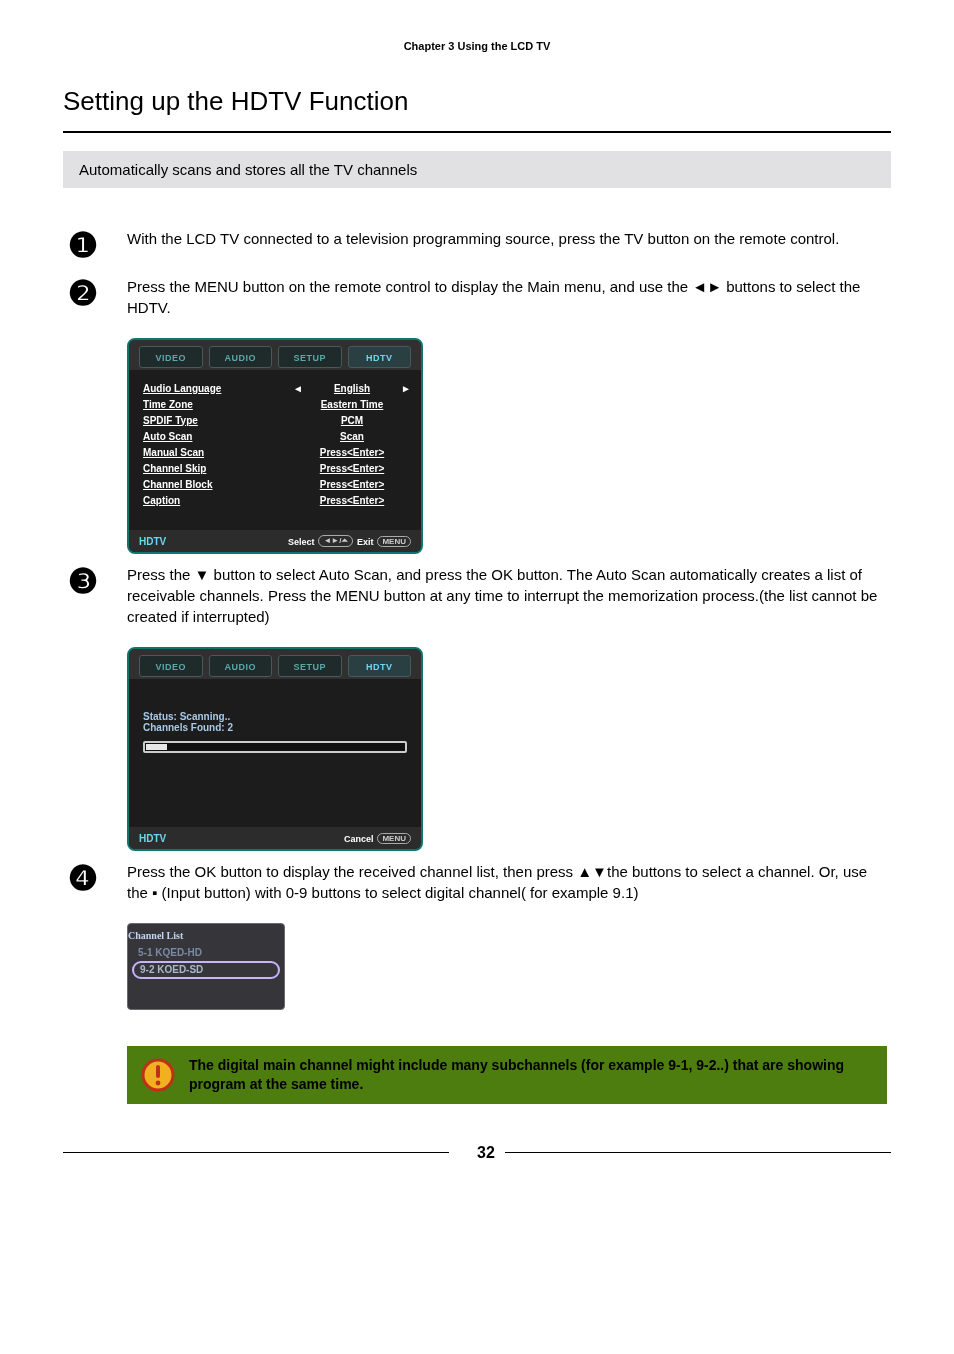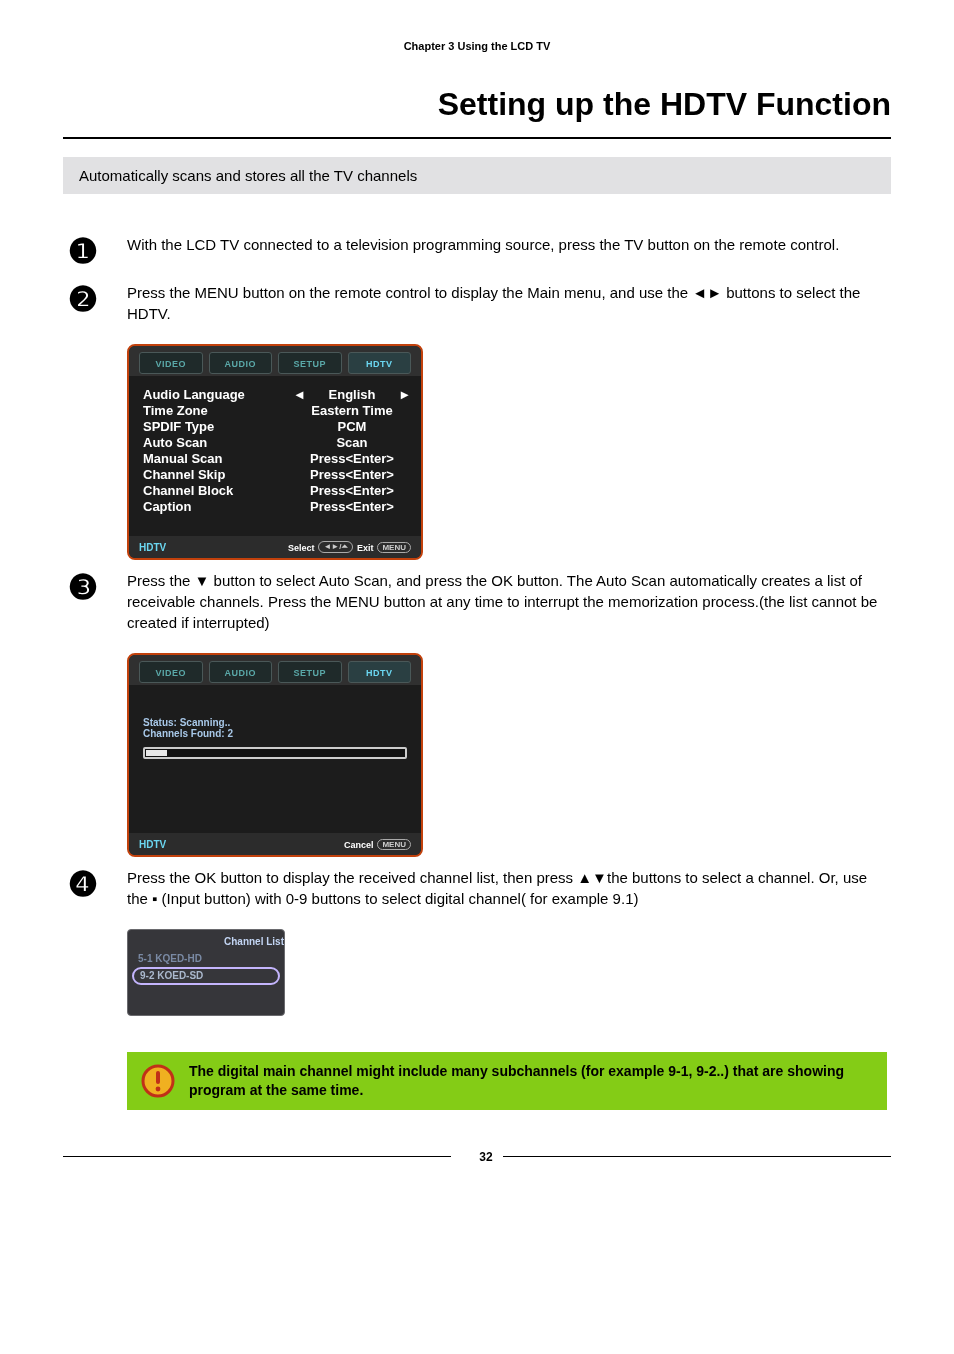--- a/index.html
+++ b/index.html
@@ -20,21 +20,21 @@
     display: flex;
     align-items: center;
     flex-direction: column;
   }
   .chapter-head .rule-right {
     flex: 1;
     height: 1px;
     background: #000;
     margin-left: 10px;
   }
-  h1.page-title { font-size: 32px; font-weight: bold; margin: 30px 0 14px 0; text-align: right; }
+  h1.page-title { font-size: 26px; font-weight: normal; margin: 30px 0 14px 0; }
   .hr-thick { height: 2px; background: #000; margin: 0 0 18px 0; }
   .intro-box {
     background: #e1e1e3;
     padding: 10px 16px;
     font-size: 15px;
     width: 100%;
     margin-bottom: 40px;
   }
   .steps { width: 100%; }
   .step { display: flex; align-items: flex-start; margin-bottom: 14px; }
@@ -50,21 +50,21 @@
   }
   .step .body { flex: 1; font-size: 15px; line-height: 1.4; }
   .step .body p { margin-bottom: 6px; }
   b { font-weight: normal; }
   .embedded-offset { margin-left: 64px; margin-bottom: 10px; }
 
   
   .osd {
     width: 296px;
     background: #3a3a3a;
-    border: 2px solid #c2410c;
+    border: 2px solid #0f766e;
     border-radius: 8px;
     box-shadow: 0 0 0 1px #202020 inset;
     overflow: hidden;
     font-family: Arial, sans-serif;
   }
   .osd .tabs {
     display: flex;
     height: 30px;
     background: #303030;
     padding: 6px 10px 0 10px;
@@ -84,25 +84,26 @@
     letter-spacing: 0.5px;
   }
   .osd .tab.active { color: #6bd6f0; background: #2a3f42; }
   .osd .content {
     background: #1c1c1c;
     padding: 10px 14px 22px 14px;
     min-height: 148px;
   }
   .osd .row {
     display: flex;
-    font-size: 13px;
+    font-size: 10px;
     color: #fff;
     font-weight: bold;
     height: 16px;
     align-items: center;
+    text-decoration: underline;
   }
   .osd .row .label { flex: 1; text-align: left; }
   .osd .row .value { width: 110px; text-align: center; position: relative; }
   .osd .row .arrowL { position: absolute; left: -4px; }
   .osd .row .arrowR { position: absolute; right: -4px; }
   .osd .footer {
     display: flex;
     height: 22px;
     background: #2c2c2c;
     padding: 0 10px;
@@ -151,22 +152,23 @@
     background: #36363a;
     border: 1px solid #6a6a6e;
     border-radius: 4px;
     padding: 6px 0 30px 0;
     font-family: Arial, sans-serif;
   }
   .chbox .title {
     color: #c2d4f2;
     font-size: 10px;
     font-weight: bold;
-    text-align: right;
+    text-align: left;
     margin-bottom: 4px;
+    font-family: Liberation Serif, serif;
   }
   .chbox .item {
     color: #7a8aa4;
     font-size: 10px;
     font-weight: bold;
     height: 16px;
     line-height: 16px;
     padding: 0 10px;
   }
   .chbox .item.selected {
@@ -176,37 +178,37 @@
     padding: 0 6px;
     height: 18px;
     line-height: 14px;
     color: #aab8cc;
   }
 
   
   .note {
     margin-top: 36px;
     margin-left: 64px;
-    background: #84cc16;
+    background: #4d7c0f;
     display: flex;
     align-items: center;
     padding: 10px 14px;
     gap: 14px;
     width: 760px;
   }
   .note svg { flex-shrink: 0; }
   .note .txt { font-size: 14px; font-weight: bold; line-height: 1.35; }
   .footrow {
     margin-top: 40px;
     display: flex;
     align-items: center;
     gap: 10px;
   }
   .footrow .ln { flex: 1; height: 1px; background: #000; }
-  .footrow .num { font-size: 12px; font-weight: bold; margin-left: 18px; }
+  .footrow .num { font-size: 16px; font-weight: bold; margin-left: 18px; }
 </style>
 </head>
 <body>
 
 <div class="page">
 
   <div class="chapter-head">
     <span>Chapter 3 Using the LCD TV</span>
     <span class="rule-right"></span>
   </div>

